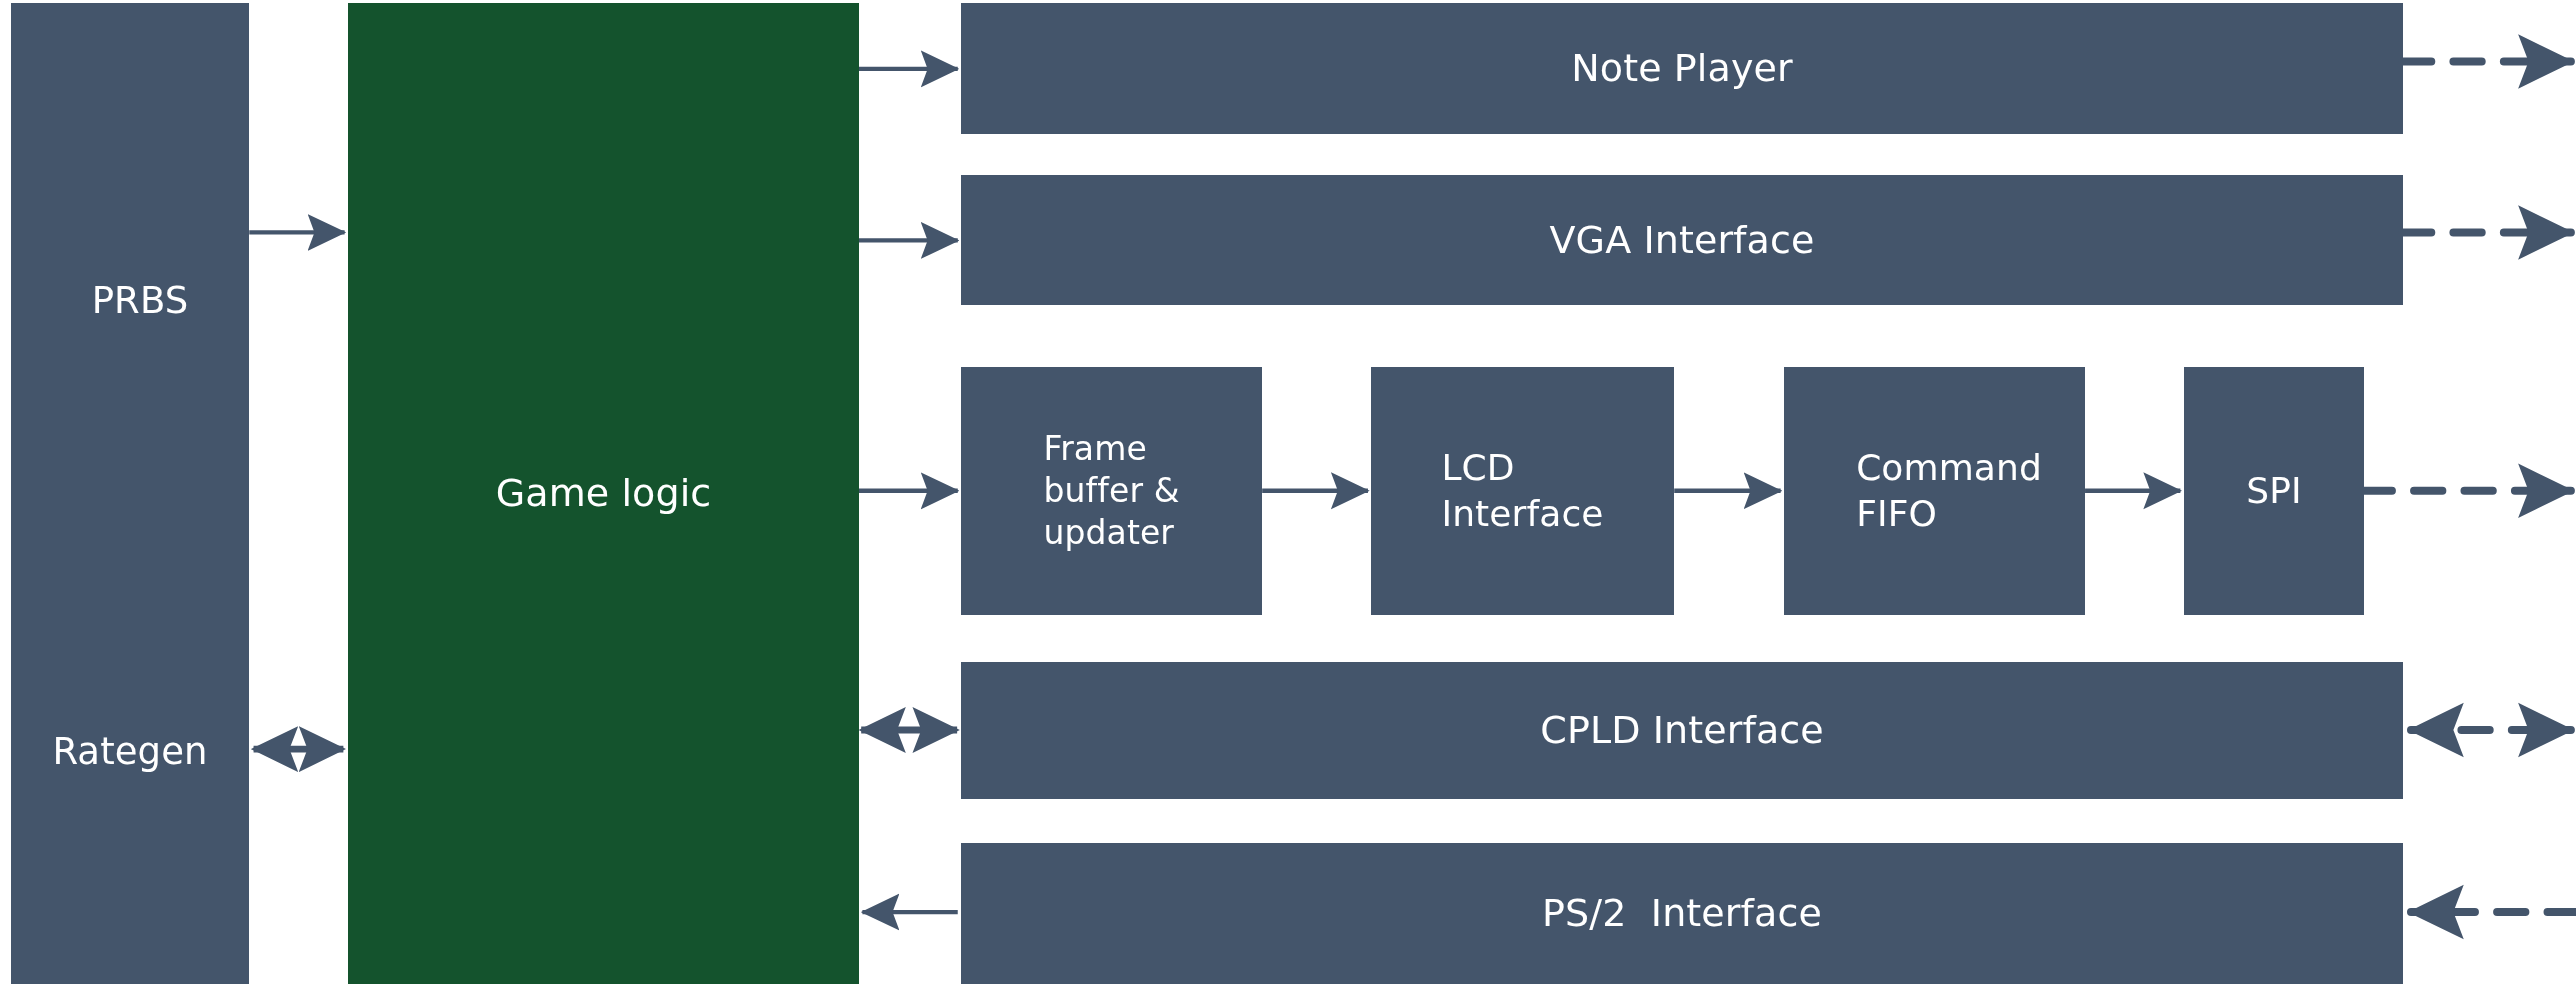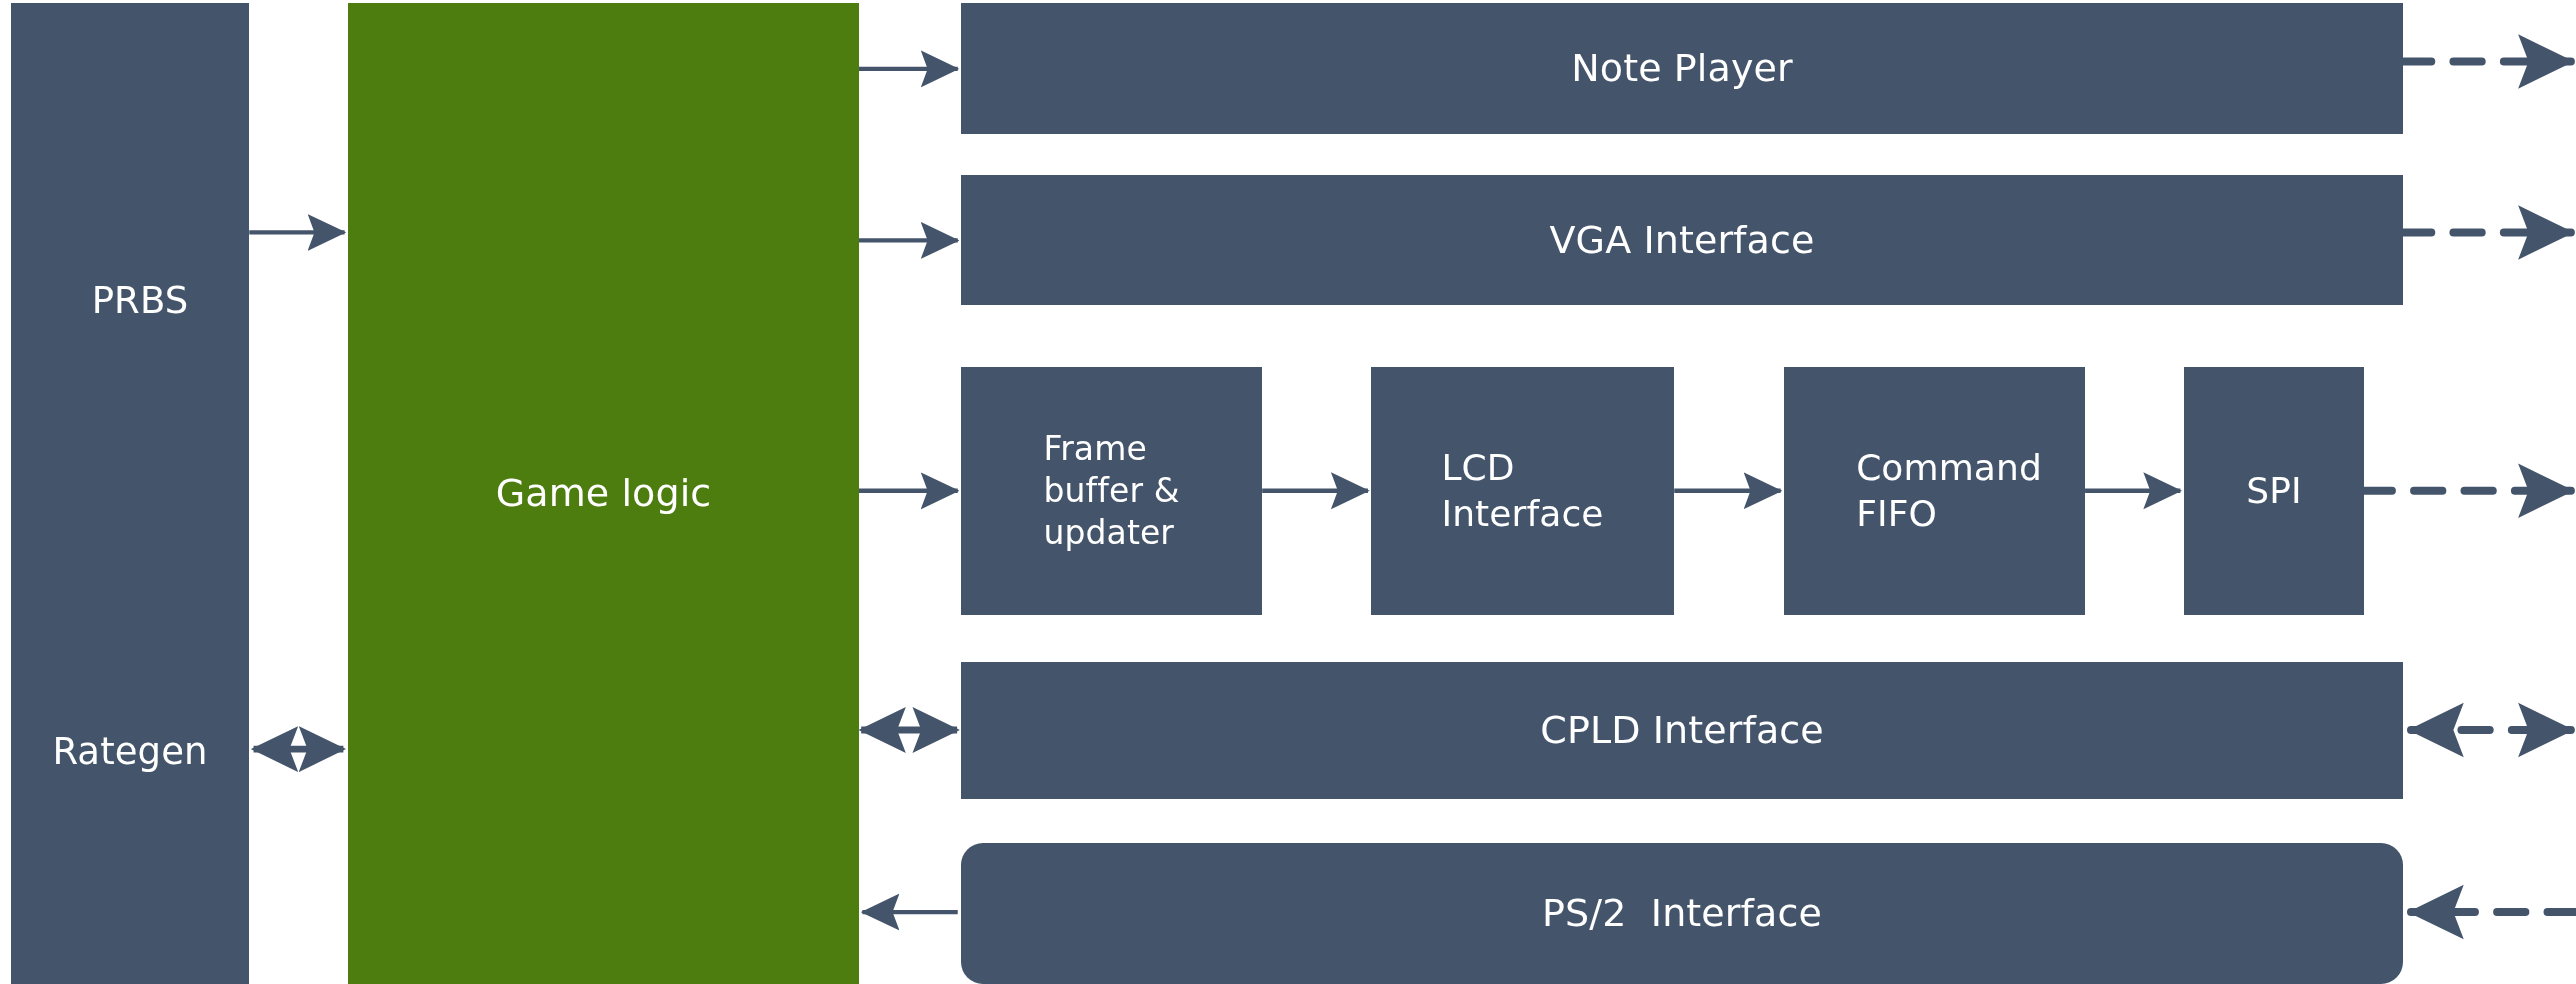--- a/index.html
+++ b/index.html
@@ -25,34 +25,34 @@
     justify-content: center;
     text-align: left;
     color: #ffffff;
     box-sizing: border-box;
     line-height: 1.28;
     font-weight: 400;
     letter-spacing: 0.1px;
     white-space: pre-wrap;
   }
   .block.dark  { background: #44556B; }
-  .block.accent{ background: #4d7c0f; }
+  .block.accent{ background: #14532d; }
 
   
   #blk-prbs      { left:11px;   top:3.1px;    width:238px;  height:595px;  font-size:37px;padding-left:20px; }
   #blk-rategen   { left:11px;   top:519px;  width:238px;  height:466px;  font-size:37px; }
   #blk-gamelogic { left:348px;  top:3.1px;    width:511px;  height:981px; font-size:38px; }
   #blk-noteplayer{ left:961px; top:3.1px;    width:1442px; height:131px;  font-size:38px; }
   #blk-vga       { left:961px; top:175px;  width:1442px; height:130px;  font-size:38px; }
   #blk-framebuf  { left:961px; top:367px;  width:301px;  height:248px;  font-size:33px; }
   #blk-lcd       { left:1371px; top:367px;  width:303px;  height:248px;  font-size:36px; }
   #blk-cmdfifo   { left:1784px; top:367px;  width:301px;  height:248px;  font-size:36px;padding-left:29px; }
   #blk-spi       { left:2184px; top:367px;  width:180px;  height:248px;  font-size:36px; }
   #blk-cpld      { left:961px; top:662px; width:1442px; height:137px;  font-size:38px; }
-  #blk-ps2       { left:961px; top:843px; width:1442px; height:141px;  font-size:38px;border-radius:22px; }
+  #blk-ps2       { left:961px; top:843px; width:1442px; height:141px;  font-size:38px; }
 
   
   #wires {
     position: absolute;
     left: 0;
     top: 0;
     width: 2576px;
     height: 984px;
     pointer-events: none;
   }

